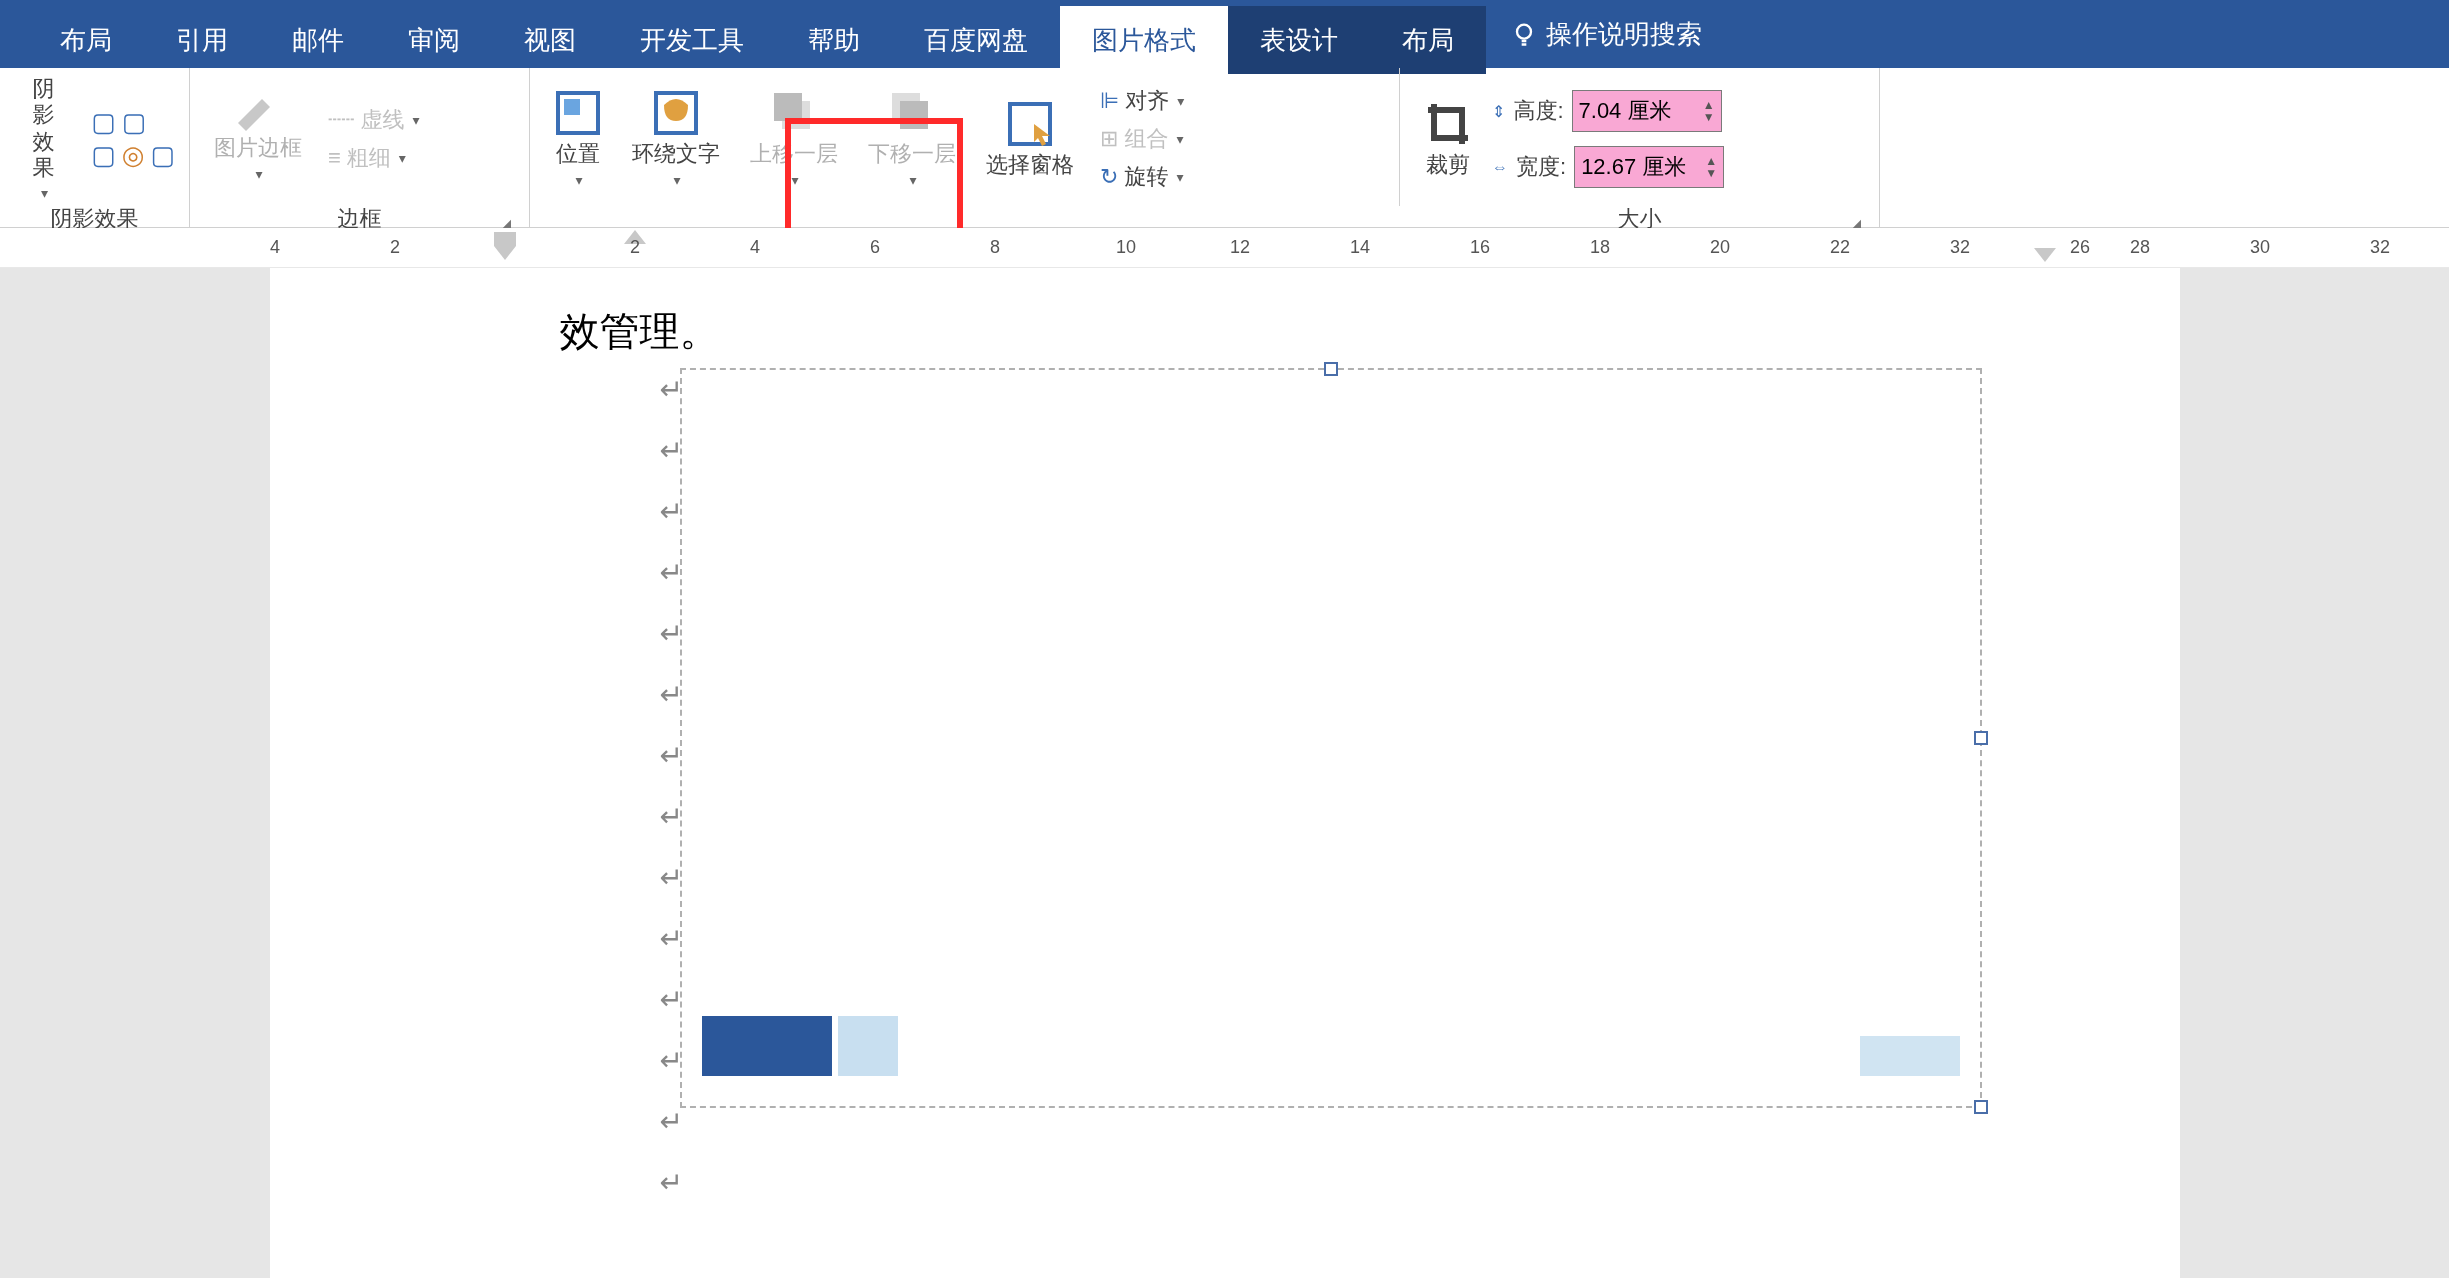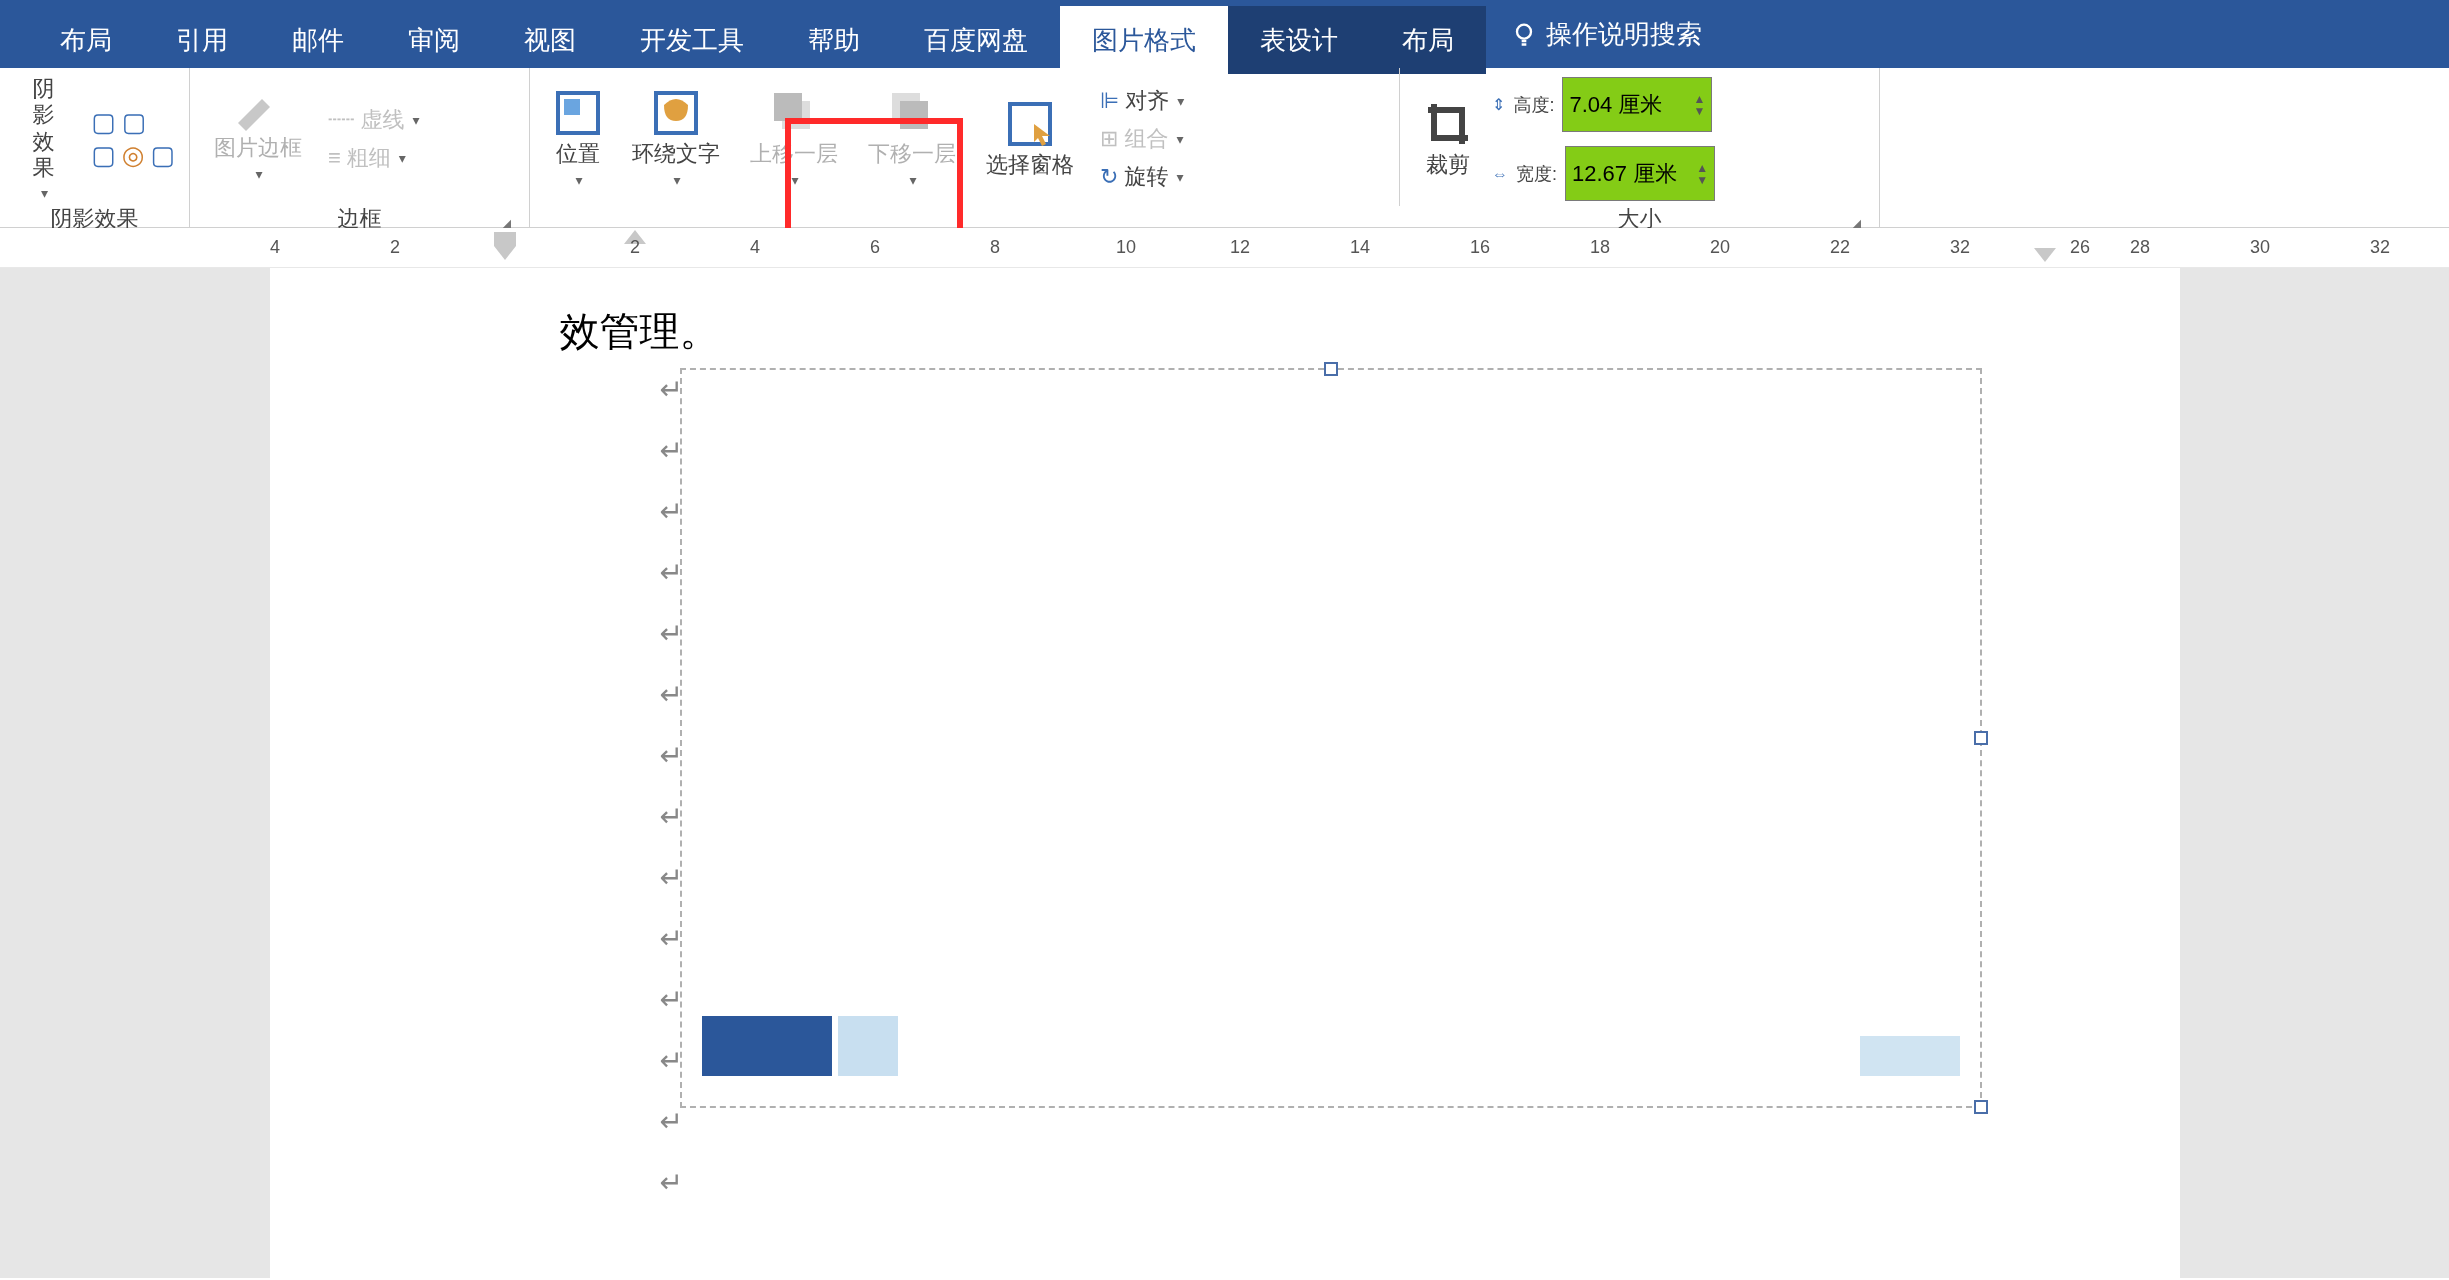--- a/index.html
+++ b/index.html
@@ -18,22 +18,22 @@
 .ribbon-group-label { text-align: center; font-size: 22px; color: #444; padding-bottom: 2px; position: relative; }
 .dialog-launcher { position:absolute; right:4px; bottom:2px; font-size:16px; color:#777; }
 
 .big-btn { display: flex; flex-direction: column; align-items: center; justify-content: center; gap: 4px; padding: 6px 10px; height: 130px; color: #444; font-size: 22px; line-height:1.2; text-align:center; }
 .big-btn.disabled { color:#b0b0b0; }
 .small-btn { display:flex; align-items:center; gap:6px; font-size:22px; color:#444; padding:2px 6px; white-space:nowrap; }
 .small-btn.disabled { color:#c0c0c0; }
 .stack { display:flex; flex-direction:column; gap:4px; justify-content:center; }
 .caret { font-size:14px; color:#666; margin-left:2px; }
 
-.spin-label { font-size:18px; color:#444; }
-.spin-input { width:150px; height:55px; border:1px solid #7a7a7a; font-size:22px; padding:2px 6px; display:flex; align-items:center; background:#84cc16; }
+.spin-label { font-size:22px; color:#444; }
+.spin-input { width:150px; height:42px; border:1px solid #7a7a7a; font-size:22px; padding:2px 6px; display:flex; align-items:center; background:#f9a8d4; }
 .spin-value { flex:1; }
 .spin-arrows { display:flex; flex-direction:column; font-size:12px; color:#555; line-height:1; }
 
 .highlight-box { position:absolute; left:785px; top:118px; width:178px; height:232px; border:6px solid #ff2a2a; }
 .red-arrow { position:absolute; left:890px; top:370px; }
 
 .ruler { height:40px; background:#fff; width:100%; display:flex; align-items:center; padding-left:240px; border-bottom:1px solid #e8e8e8; position:relative; }
 .ruler-mark { position:absolute; font-size:18px; color:#555; }
 .indent-marker { position:absolute; }
 

